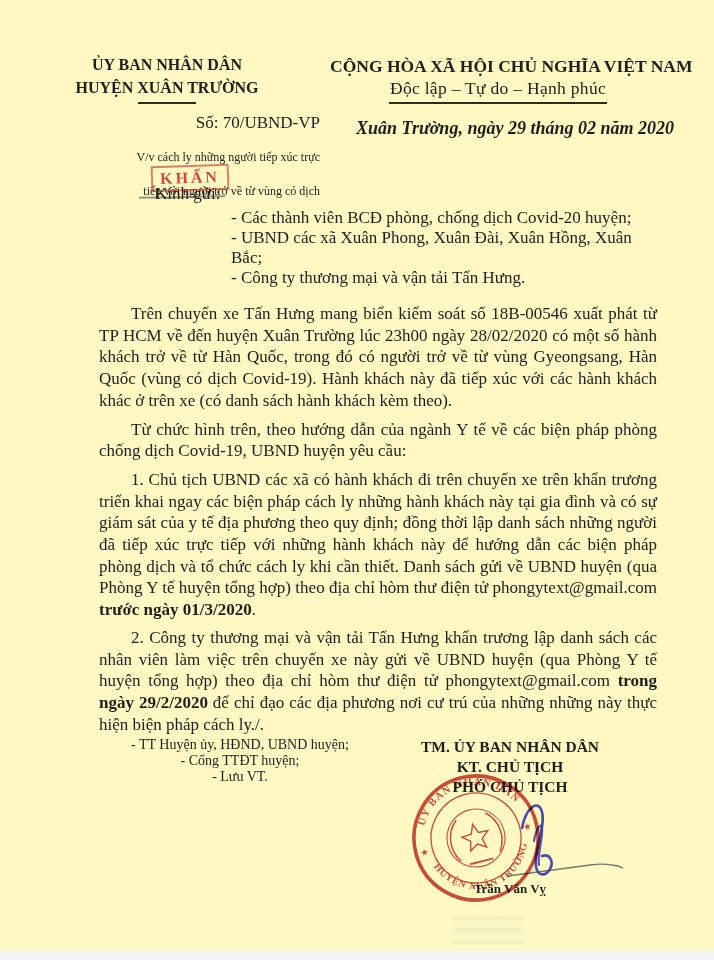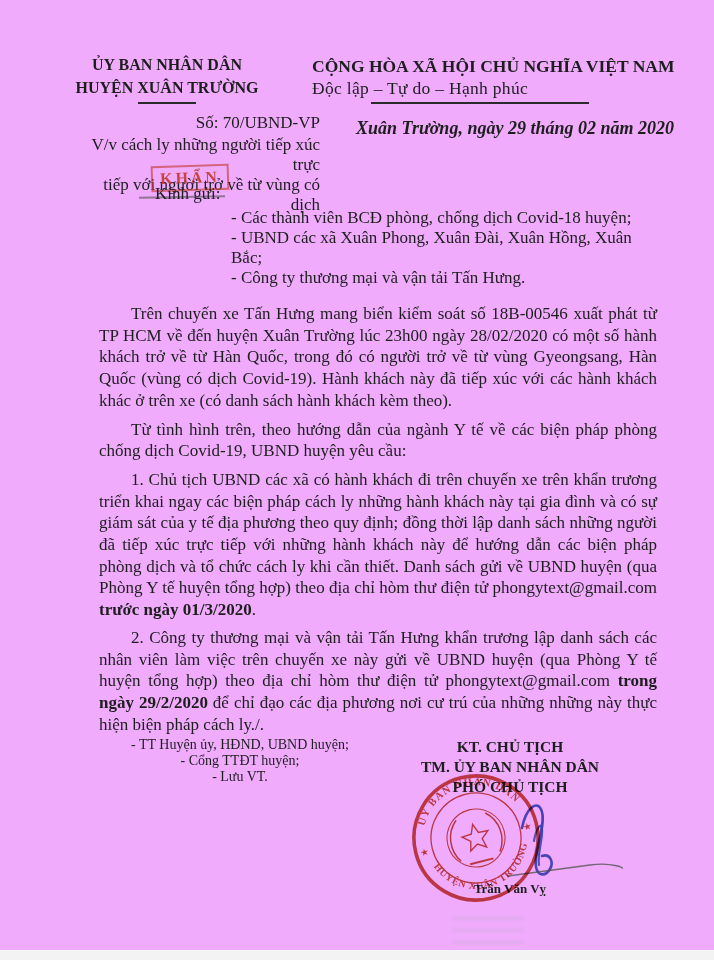--- a/index.html
+++ b/index.html
@@ -1,25 +1,25 @@
 <!DOCTYPE html>
 <html><head>
 <meta charset="utf-8">
 <style>
   html,body{margin:0;padding:0;background:#e9e9e9;}
-  .page{position:relative;width:714px;height:960px;background:#f0abfc;overflow:hidden;
+  .page{position:relative;width:714px;height:960px;background:#fef9c3;overflow:hidden;
         font-family:"Liberation Serif","DejaVu Serif",serif;color:#1e1e1e;}
   
   .org{position:absolute;top:53px;left:52px;width:230px;text-align:center;
        font-weight:bold;font-size:16px;line-height:23px;}
   .org-rule{width:58px;border:0;border-top:2px solid #2b2b2b;margin:3px auto 0;}
   .numblock{position:absolute;top:111px;left:80px;width:240px;text-align:right;}
   .doc-number{font-size:17px;line-height:23px;}
-  .subject{font-size:17px;line-height:19.5px;margin-top:1px;}
-  .national{position:absolute;top:56px;left:312px;width:336px;}
+  .subject{font-size:12px;line-height:19.5px;margin-top:14px;}
+  .national{position:absolute;top:56px;left:330px;width:336px;text-align:center;}
   .nat1{font-weight:bold;font-size:17.5px;line-height:21px;white-space:nowrap;}
   .nat2{font-weight:normal;font-size:17.5px;line-height:23px;letter-spacing:.3px;}
   .nat-rule{width:218px;border:0;border-top:2px solid #2b2b2b;margin:2px auto 0;}
   .dateline{position:absolute;top:116px;left:350px;width:330px;text-align:center;
             font-style:italic;font-weight:bold;font-size:18px;line-height:24px;}
   
   .khan{position:absolute;top:165px;left:151px;padding:0 7px;border:2px solid rgba(195,60,48,.7);
         color:#c23a2f;font-weight:bold;font-size:16px;letter-spacing:3px;line-height:22px;
         transform:rotate(-2deg);opacity:.9;background:rgba(255,255,255,0);}
   .dashline{position:absolute;top:196px;left:139px;width:86px;height:2px;background:#474747;
@@ -70,41 +70,41 @@
     <hr class="nat-rule">
   </div>
   <div class="dateline">Xuân Trường, ngày 29 tháng 02 năm 2020</div>
 
   <div class="khan">KHẨN</div>
   <div class="dashline"></div>
 
   <div class="content">
     <div class="greeting">Kính gửi:</div>
     <div class="recipients">
-      <div>- Các thành viên BCĐ phòng, chống dịch Covid-18 huyện;</div>
+      <div>- Các thành viên BCĐ phòng, chống dịch Covid-20 huyện;</div>
       <div>- UBND các xã Xuân Phong, Xuân Đài, Xuân Hồng, Xuân Bắc;</div>
       <div>- Công ty thương mại và vận tải Tấn Hưng.</div>
     </div>
     <p class="para p1">Trên chuyến xe Tấn Hưng mang biển kiểm soát số 18B-00546 xuất phát từ TP HCM về đến huyện Xuân Trường lúc 23h00 ngày 28/02/2020 có một số hành khách trở về từ Hàn Quốc, trong đó có người trở về từ vùng Gyeongsang, Hàn Quốc (vùng có dịch Covid-19). Hành khách này đã tiếp xúc với các hành khách khác ở trên xe (có danh sách hành khách kèm theo).</p>
-    <p class="para p2">Từ tình hình trên, theo hướng dẫn của ngành Y tế về các biện pháp phòng chống dịch Covid-19, UBND huyện yêu cầu:</p>
+    <p class="para p2">Từ chức hình trên, theo hướng dẫn của ngành Y tế về các biện pháp phòng chống dịch Covid-19, UBND huyện yêu cầu:</p>
     <p class="para p3"><span>1. Chủ tịch UBND các xã có hành khách đi trên chuyến xe trên khẩn trương triển khai ngay các biện pháp cách ly những hành khách này tại gia đình và có sự giám sát của y tế địa phương theo quy định; đồng thời lập danh sách những người đã tiếp xúc trực tiếp với những hành khách này để hướng dẫn các biện pháp phòng dịch và tổ chức cách ly khi cần thiết. Danh sách gửi về UBND huyện (qua Phòng Y tế huyện tổng hợp) theo địa chỉ hòm thư điện tử phongytext@gmail.com </span><b>trước ngày 01/3/2020</b><span>.</span></p>
     <p class="para p4"><span>2. Công ty thương mại và vận tải Tấn Hưng khẩn trương lập danh sách các nhân viên làm việc trên chuyến xe này gửi về UBND huyện (qua Phòng Y tế huyện tổng hợp) theo địa chỉ hòm thư điện tử phongytext@gmail.com </span><b>trong ngày 29/2/2020</b><span> để chỉ đạo các địa phương nơi cư trú của những những này thực hiện biện pháp cách ly./.</span></p>
   </div>
 
   <div class="footer">
     <div class="noinhan">
       <div class="noinhan-items">
         <div>- TT Huyện ủy, HĐND, UBND huyện;</div>
         <div>- Cổng TTĐT huyện;</div>
         <div>- Lưu VT.</div>
       </div>
     </div>
     <div class="sigblock">
+      <div class="sigline">TM. ỦY BAN NHÂN DÂN</div>
       <div class="sigline">KT. CHỦ TỊCH</div>
-      <div class="sigline">TM. ỦY BAN NHÂN DÂN</div>
       <div class="sigline">PHÓ CHỦ TỊCH</div>
       <div class="sig-name">Trần Văn Vỵ</div>
     </div>
   </div>
 
   <svg class="signature" viewBox="0 0 250 105">
     <path d="M 92 47 C 96 27 108 17 112 31 C 116 46 103 72 106 86 C 108 96 116 95 120 88 C 124 81 120 72 112 75" fill="none" stroke="#3b3bb2" stroke-width="2.6" stroke-linecap="round" opacity="0.92"></path>
     <path d="M 104 60 C 106 48 111 40 112 48 C 113 58 107 74 109 84" fill="none" stroke="#3b3bb2" stroke-width="2.2" stroke-linecap="round" opacity="0.85"></path>
     <path d="M 78 95 C 100 92 130 88 160 84 C 185 81 195 88 192 87" fill="none" stroke="#555" stroke-width="1.3" stroke-linecap="round" opacity="0.8"></path>
   </svg>

